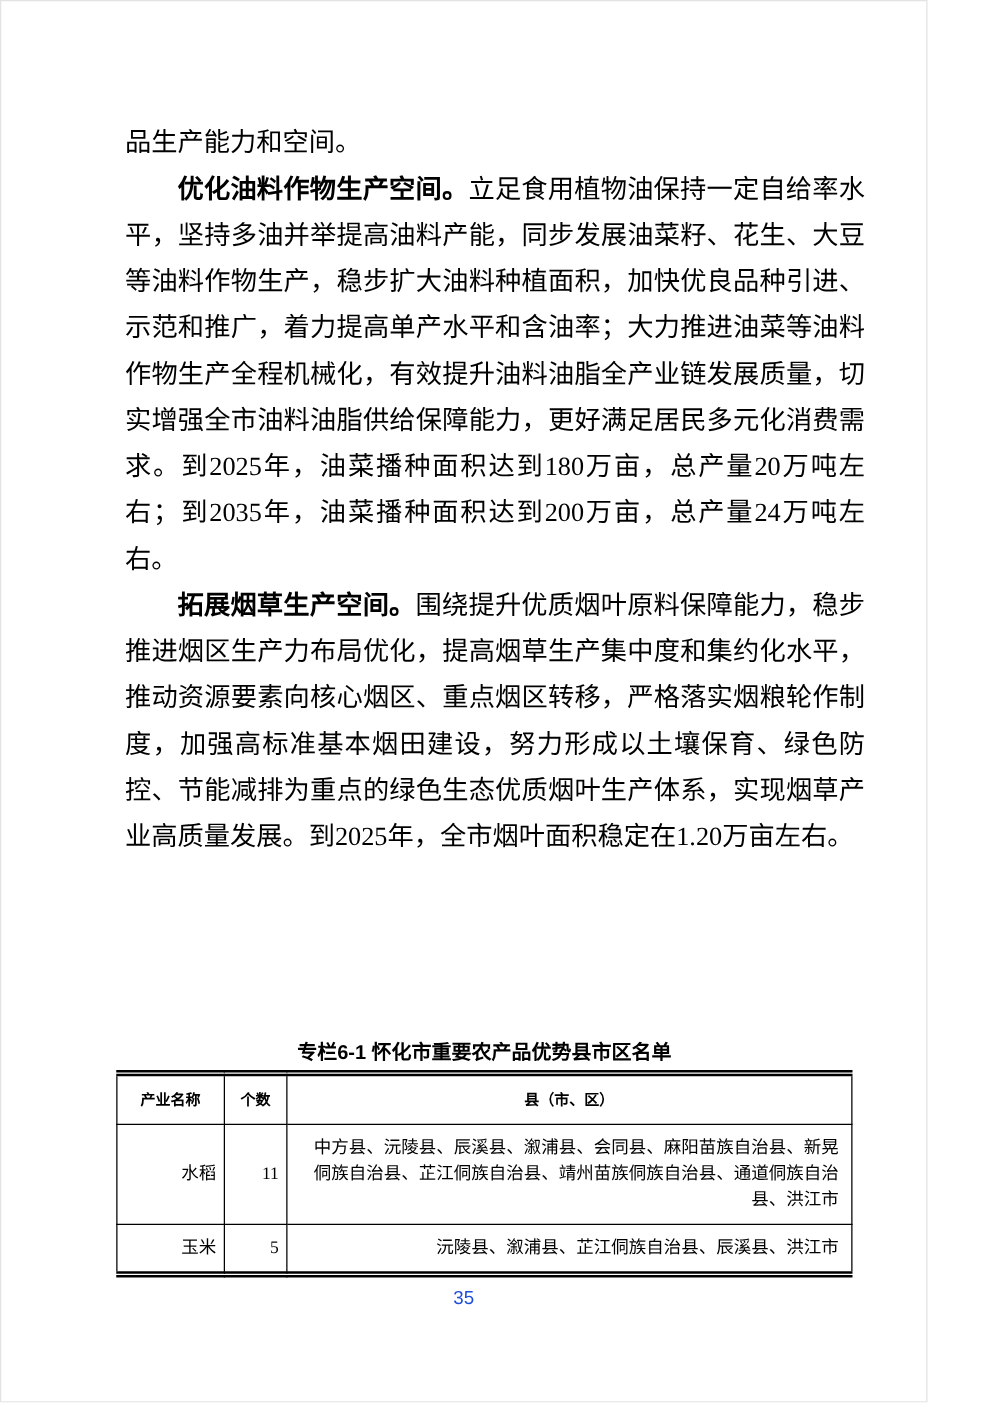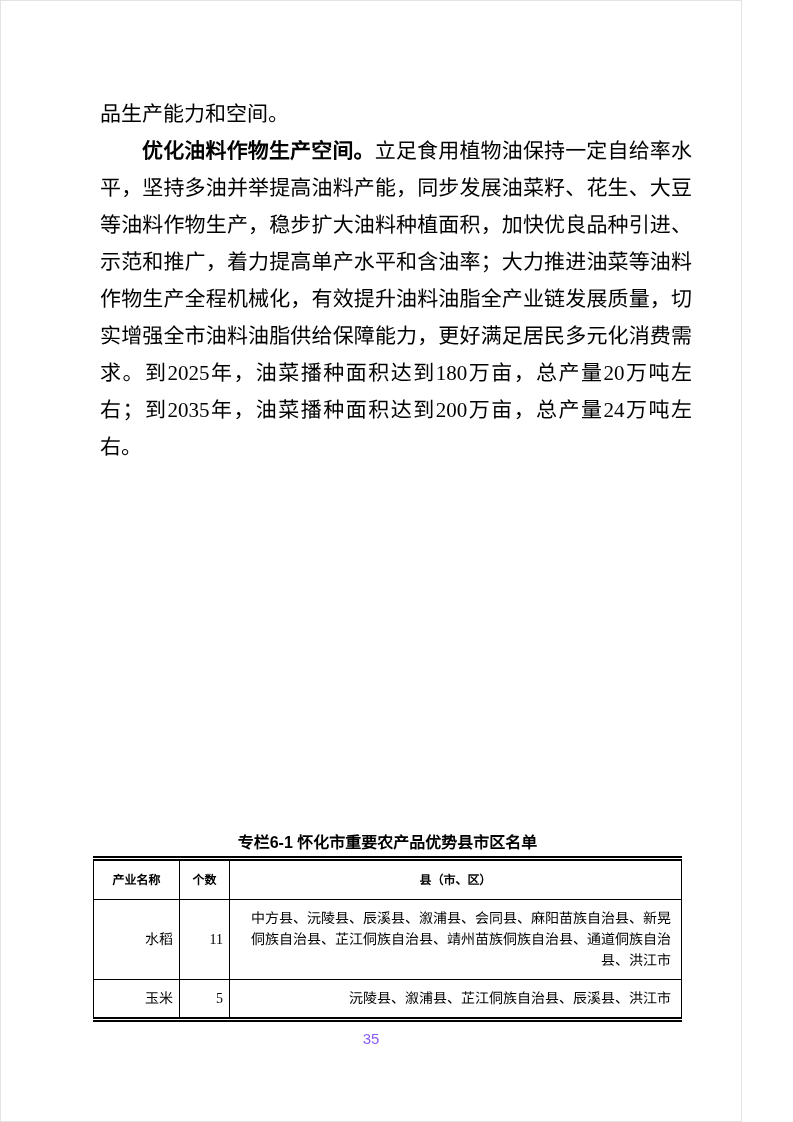--- a/index.html
+++ b/index.html
@@ -84,36 +84,39 @@
   .page-footer {
     position: absolute;
     left: 0;
     top: 1030px;
     width: 100%;
     text-align: center;
   }
   .page-number {
     font-family: "Liberation Sans", "DejaVu Sans", sans-serif;
     font-size: 15px;
-    color: #8b5cf6;
+    color: #1d4ed8;
   }
 </style>
 </head>
 <body>
 
 <div class="page">
 
   <main class="body-text">
     <p class="para">品生产能力和空间。</p>
 
     <p class="para indent">
       <strong class="lead">优化油料作物生产空间。</strong><span class="rest">立足食用植物油保持一定自给率水平，坚持多油并举提高油料产能，同步发展油菜籽、花生、大豆等油料作物生产，稳步扩大油料种植面积，加快优良品种引进、示范和推广，着力提高单产水平和含油率；大力推进油菜等油料作物生产全程机械化，有效提升油料油脂全产业链发展质量，切实增强全市油料油脂供给保障能力，更好满足居民多元化消费需求。到2025年，油菜播种面积达到180万亩，总产量20万吨左右；到2035年，油菜播种面积达到200万亩，总产量24万吨左右。</span>
     </p>
 
 
+    <p class="para indent">
+      <strong class="lead">拓展烟草生产空间。</strong><span class="rest">围绕提升优质烟叶原料保障能力，稳步推进烟区生产力布局优化，提高烟草生产集中度和集约化水平，推动资源要素向核心烟区、重点烟区转移，严格落实烟粮轮作制度，加强高标准基本烟田建设，努力形成以土壤保育、绿色防控、节能减排为重点的绿色生态优质烟叶生产体系，实现烟草产业高质量发展。到2025年，全市烟叶面积稳定在1.20万亩左右。</span>
+    </p>
   </main>
 
   <section class="table-section">
     <div class="table-title">专栏6-1 怀化市重要农产品优势县市区名单</div>
 
     <table class="county-table">
       <colgroup>
         <col class="col-industry">
         <col class="col-count">
         <col class="col-counties">

